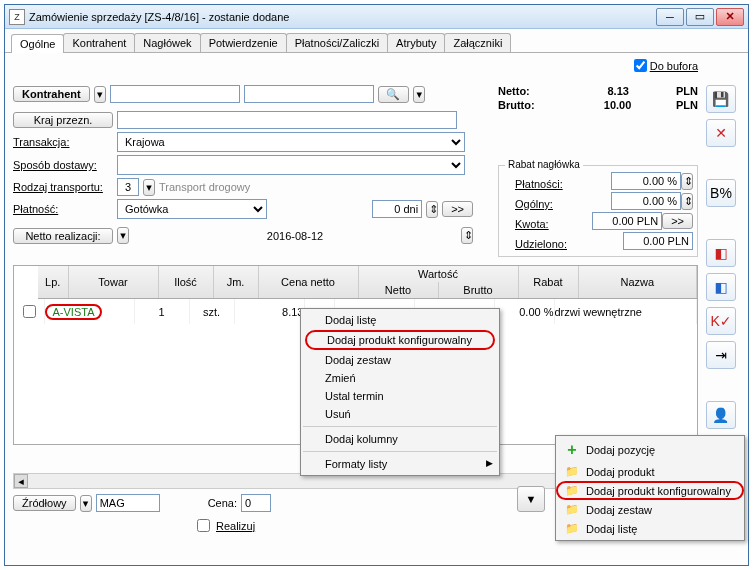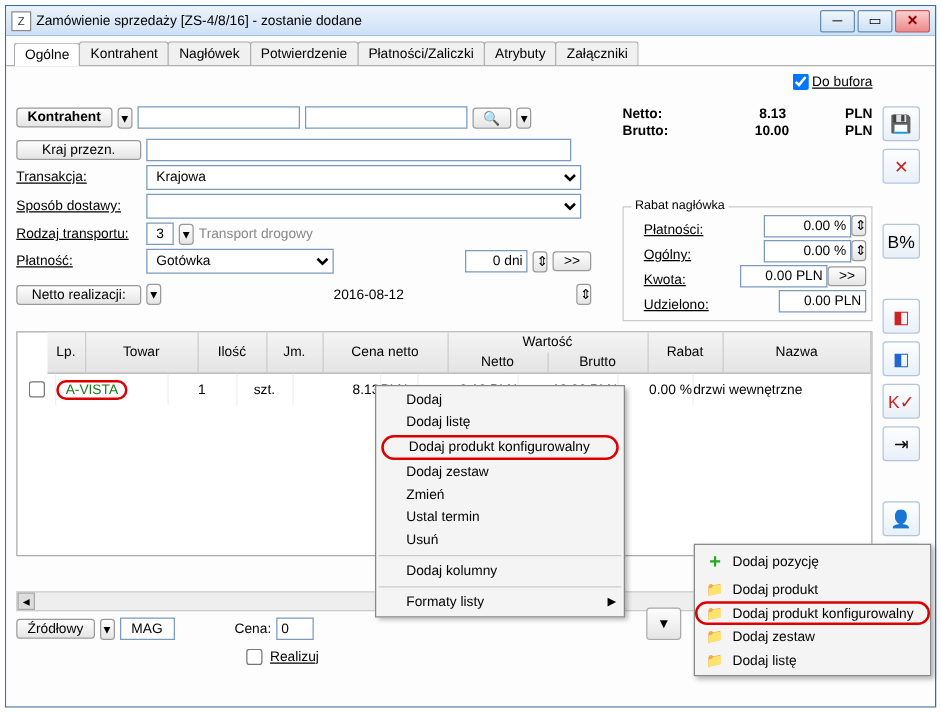--- a/index.html
+++ b/index.html
@@ -260,21 +260,21 @@
         </div>
       </div>
 
       <div class="scroll-h">
         <div style="width:14px;height:14px;border:1px solid #aaa;background:#ddd;display:inline-flex;align-items:center;justify-content:center">◂</div>
       </div>
 
       <div class="bottom-bar">
         <button class="btn-sm">Źródłowy</button>
         <button class="btn-sm dd">▾</button>
-        <input type="text" style="width: 44px; text-align: center;" value="MAG">
+        <input type="text" style="width: 64px;" value="MAG">
         <span style="width:40px"></span>
         <span>Cena:</span>
         <input type="text" style="width: 30px;" value="0">
         <div style="position:absolute;left:180px;top:22px;display:flex;align-items:center;gap:3px">
           <input type="checkbox" style="">
           <span class="lbl-u">Realizuj</span>
         </div>
       </div>
 
       <div class="actions-bar">
@@ -286,21 +286,20 @@
           </div>
         <div class="act-btn">🔍</div>
         <div class="act-btn" style="color:#b88">🗑</div>
         <div class="act-btn">Σ</div>
       </div>
     </div>
   </div>
 </div>
 
 <div class="ctx-menu" style="left:300px; top:308px; width:200px;">
-  <div class="ctx-item">Dodaj</div>
   <div class="ctx-item">Dodaj listę</div>
   <div class="ctx-highlight">Dodaj produkt konfigurowalny</div>
   <div class="ctx-item">Dodaj zestaw</div>
   <div class="ctx-item">Zmień</div>
   <div class="ctx-item">Ustal termin</div>
   <div class="ctx-item">Usuń</div>
   <div class="ctx-sep"></div>
   <div class="ctx-item">Dodaj kolumny</div>
   <div class="ctx-sep"></div>
   <div class="ctx-item sub">Formaty listy</div>

